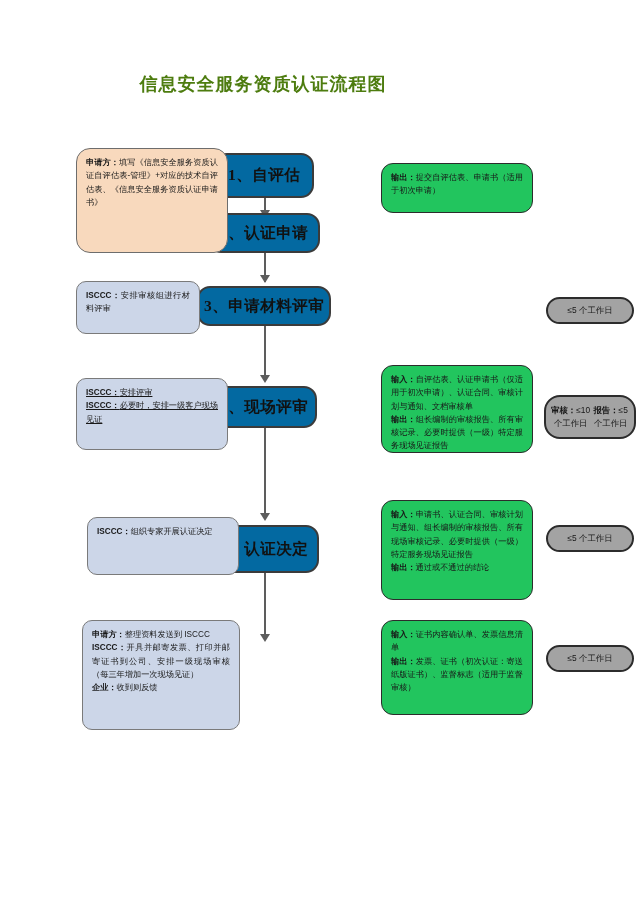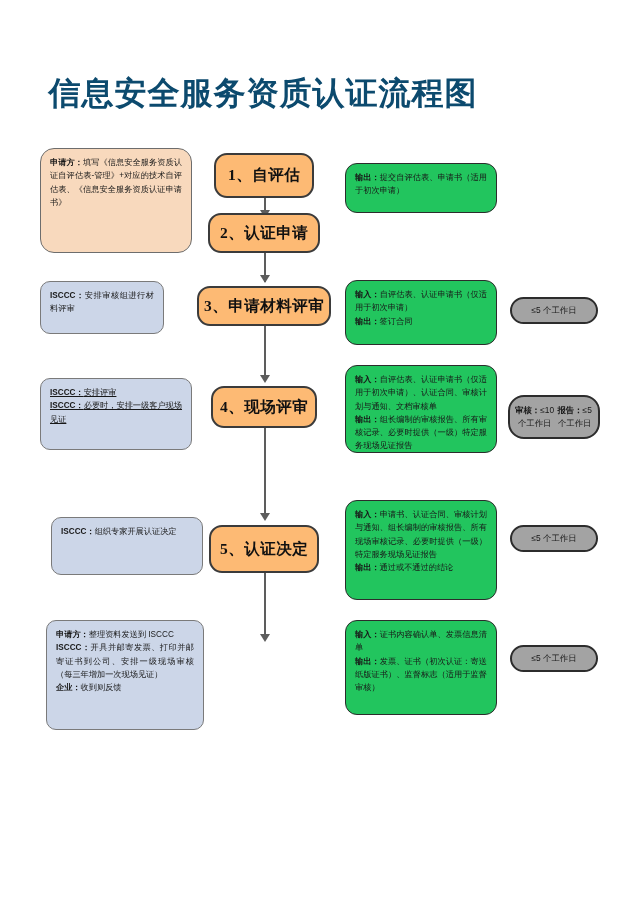--- a/index.html
+++ b/index.html
@@ -20,39 +20,40 @@
     width: 640px;
     height: 905px;
   }
 
   .title {
     position: absolute;
     left: 0;
     top: 72px;
     width: 526px;
     text-align: center;
-    font-size: 32px;
+    font-size: 18px;
     font-weight: bold;
-    color: #0c4a6e;
+    color: #4d7c0f;
     letter-spacing: 1px;
     font-family: "Liberation Serif", "DejaVu Serif", serif;
   }
 
   
   .box {
     position: absolute;
     box-sizing: border-box;
     border-radius: 10px;
     border: 1px solid #5a5a5a;
     font-size: 8.2px;
     line-height: 1.62;
     color: #181818;
     padding: 7px 9px;
     text-align: justify;
     word-break: break-all;
+    margin-left: 36px;
   }
 
   .box.peach {
     background: #f8d9bd;
     border-color: #6d6d6d;
     border-radius: 14px;
   }
   .box.blue {
     background: #ccd6e8;
     border-color: #7a7a7a;
@@ -74,21 +75,21 @@
   }
 
   .box b {
     font-weight: bold;
   }
 
   
   .step {
     position: absolute;
     box-sizing: border-box;
-    background: #fdba74;
+    background: #0369a1;
     border: 2px solid #3b3b3b;
     border-radius: 13px;
     display: flex;
     align-items: center;
     justify-content: center;
     font-size: 15.5px;
     font-weight: bold;
     color: #111111;
     font-family: "Liberation Serif", "DejaVu Serif", serif;
     letter-spacing: 0.5px;
@@ -172,24 +173,20 @@
   <div class="box blue" style="left:46px; top:620px; width:158px; height:110px;">
       <div><b>申请方：</b><span>整理资料发送到 ISCCC</span></div>
       <div><b>ISCCC：</b><span>开具并邮寄发票、打印并邮寄证书到公司、安排一级现场审核（每三年增加一次现场见证）</span></div>
       <div><b>企业：</b><span>收到则反馈</span></div>
     </div>
 
   <div class="box green" style="left:345px; top:163px; width:152px; height:50px;">
       <div><b>输出：</b><span>提交自评估表、申请书（适用于初次申请）</span></div>
     </div>
 
-  <div class="box green" style="left:345px; top:280px; width:152px; height:65px;">
-      <div><b>输入：</b><span>自评估表、认证申请书（仅适用于初次申请）</span></div>
-      <div><b>输出：</b><span>签订合同</span></div>
-    </div>
 
   <div class="box green" style="left:345px; top:365px; width:152px; height:88px;">
       <div><b>输入：</b><span>自评估表、认证申请书（仅适用于初次申请）、认证合同、审核计划与通知、文档审核单</span></div>
       <div><b>输出：</b><span>组长编制的审核报告、所有审核记录、必要时提供（一级）特定服务现场见证报告</span></div>
     </div>
 
   <div class="box green" style="left:345px; top:500px; width:152px; height:100px;">
       <div><b>输入：</b><span>申请书、认证合同、审核计划与通知、组长编制的审核报告、所有现场审核记录、必要时提供（一级）特定服务现场见证报告</span></div>
       <div><b>输出：</b><span>通过或不通过的结论</span></div>
     </div>

